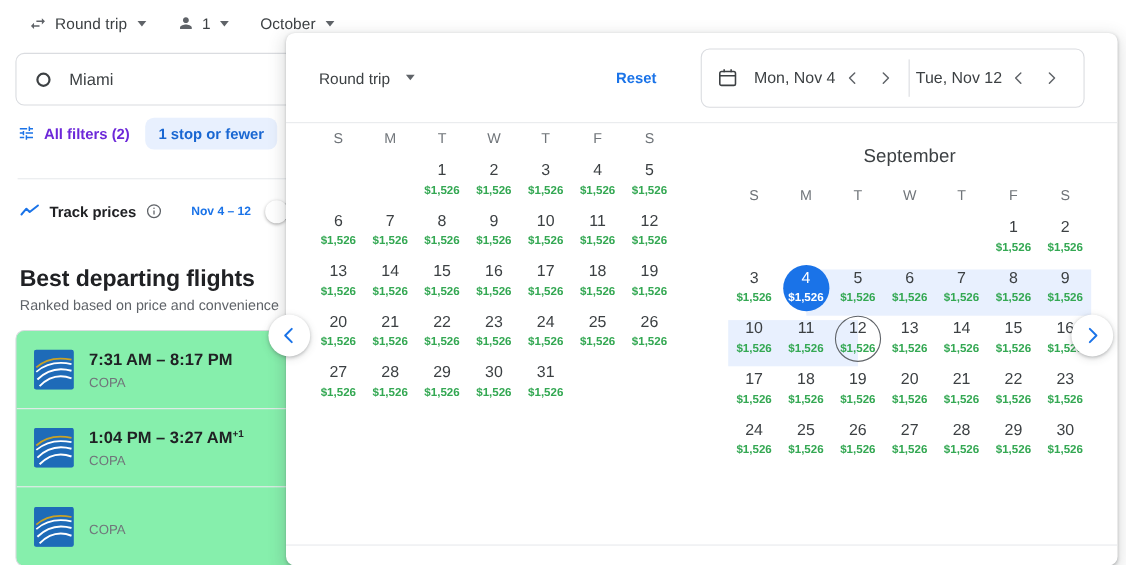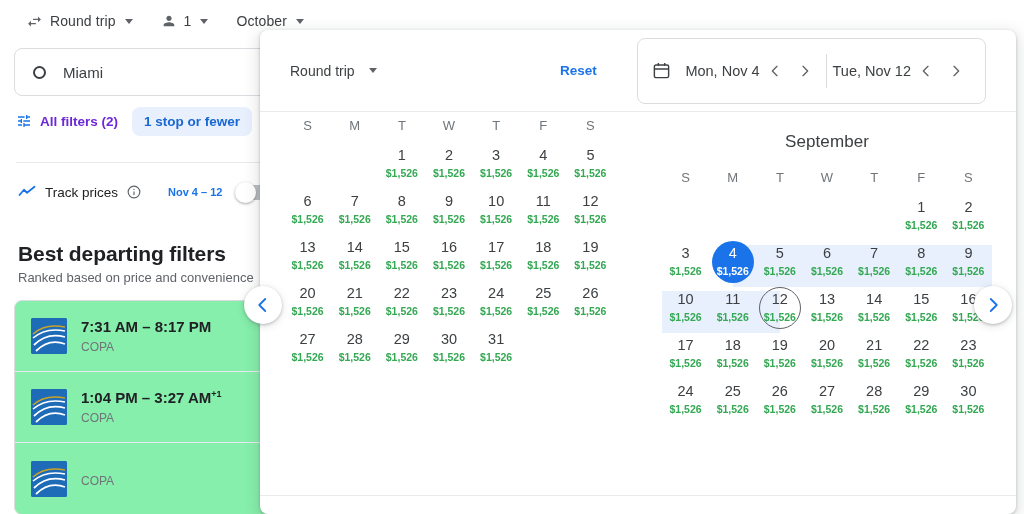--- a/index.html
+++ b/index.html
@@ -49,21 +49,21 @@
     border-radius:8px; padding:7px 12px; white-space:nowrap;
   }
 
   .hr-1 { position:absolute; left:16px; top:162px; width:250px; height:1px; background:#e8eaed; }
 
   .track-row {
     position:absolute; left:18px; top:179px; height:26px;
     display:flex; align-items:center; gap:9px;
   }
   .icon-trend { width:18px; height:18px; color:#1a73e8; display:block; }
-  .track-label { font-size:13.5px; color:#202124; font-weight:400; }
+  .track-label { font-size:13.5px; color:#202124; font-weight:700; }
   .icon-info { width:14px; height:14px; color:#5f6368; display:block; }
   .track-dates { font-size:11px; color:#1a73e8; font-weight:700; margin-left:18px; }
   .toggle {
     width:34px;height:15px;border-radius:8px;background:#bdc1c6;position:relative;margin-left:6px;
   }
   .toggle::after {
     content:""; position:absolute; left:-2px; top:-3px; width:21px;height:21px;border-radius:50%;
     background:#fff; box-shadow:0 1px 3px rgba(0,0,0,.35);
   }
 
@@ -101,21 +101,21 @@
   }
   .panel-header {
     height:82px; display:flex; align-items:center; padding:0 30px 0 30px;
     border-bottom:1px solid #e8eaed; position:relative;
   }
   .ph-trip { display:flex; align-items:center; gap:12px; cursor:pointer; }
   .ph-trip .lbl { font-size:14px; color:#3c4043; }
   .ph-reset { position:absolute; left:300px; font-size:13.5px; color:#1a73e8; font-weight:600; cursor:pointer;}
   .date-box {
     position:absolute; right:30px; display:flex; align-items:center;
-    border:1px solid #dadce0; border-radius:8px; height:66px; padding:0 14px;
+    border:1px solid #dadce0; border-radius:8px; height:54px; padding:0 14px;
   }
   .icon-cal { width:19px;height:19px;color:#3c4043; display:block; margin-right:14px; }
   .date-seg { display:flex; align-items:center; }
   .date-seg .txt { font-size:14.5px; color:#3c4043; white-space:nowrap; }
   .nav-chev {
     width:30px;height:30px;display:flex;align-items:center;justify-content:center;
     color:#5f6368; cursor:pointer;
   }
   .nav-chev svg { width:16px;height:16px; display:block;}
   .date-div { width:1px; height:34px; background:#dadce0; margin:0 6px; }
@@ -228,21 +228,21 @@
         <svg viewBox="0 0 24 24" fill="none" stroke="currentColor" stroke-width="2">
             <circle cx="12" cy="12" r="10"></circle>
             <line x1="12" y1="11" x2="12" y2="17"></line>
             <circle cx="12" cy="7.5" r="1.2" fill="currentColor" stroke="none"></circle>
           </svg>
       </span>
       <span class="track-dates">Nov 4 – 12</span>
       <span class="toggle"></span>
     </div>
 
-    <div class="best-title">Best departing filters</div>
+    <div class="best-title">Best departing flights</div>
     <div class="best-sub">
       <span>Ranked based on price and convenience</span>
       <span class="icon-info">
         <svg viewBox="0 0 24 24" fill="none" stroke="currentColor" stroke-width="2">
             <circle cx="12" cy="12" r="10"></circle>
             <line x1="12" y1="11" x2="12" y2="17"></line>
             <circle cx="12" cy="7.5" r="1.2" fill="currentColor" stroke="none"></circle>
           </svg>
       </span>
     </div>

